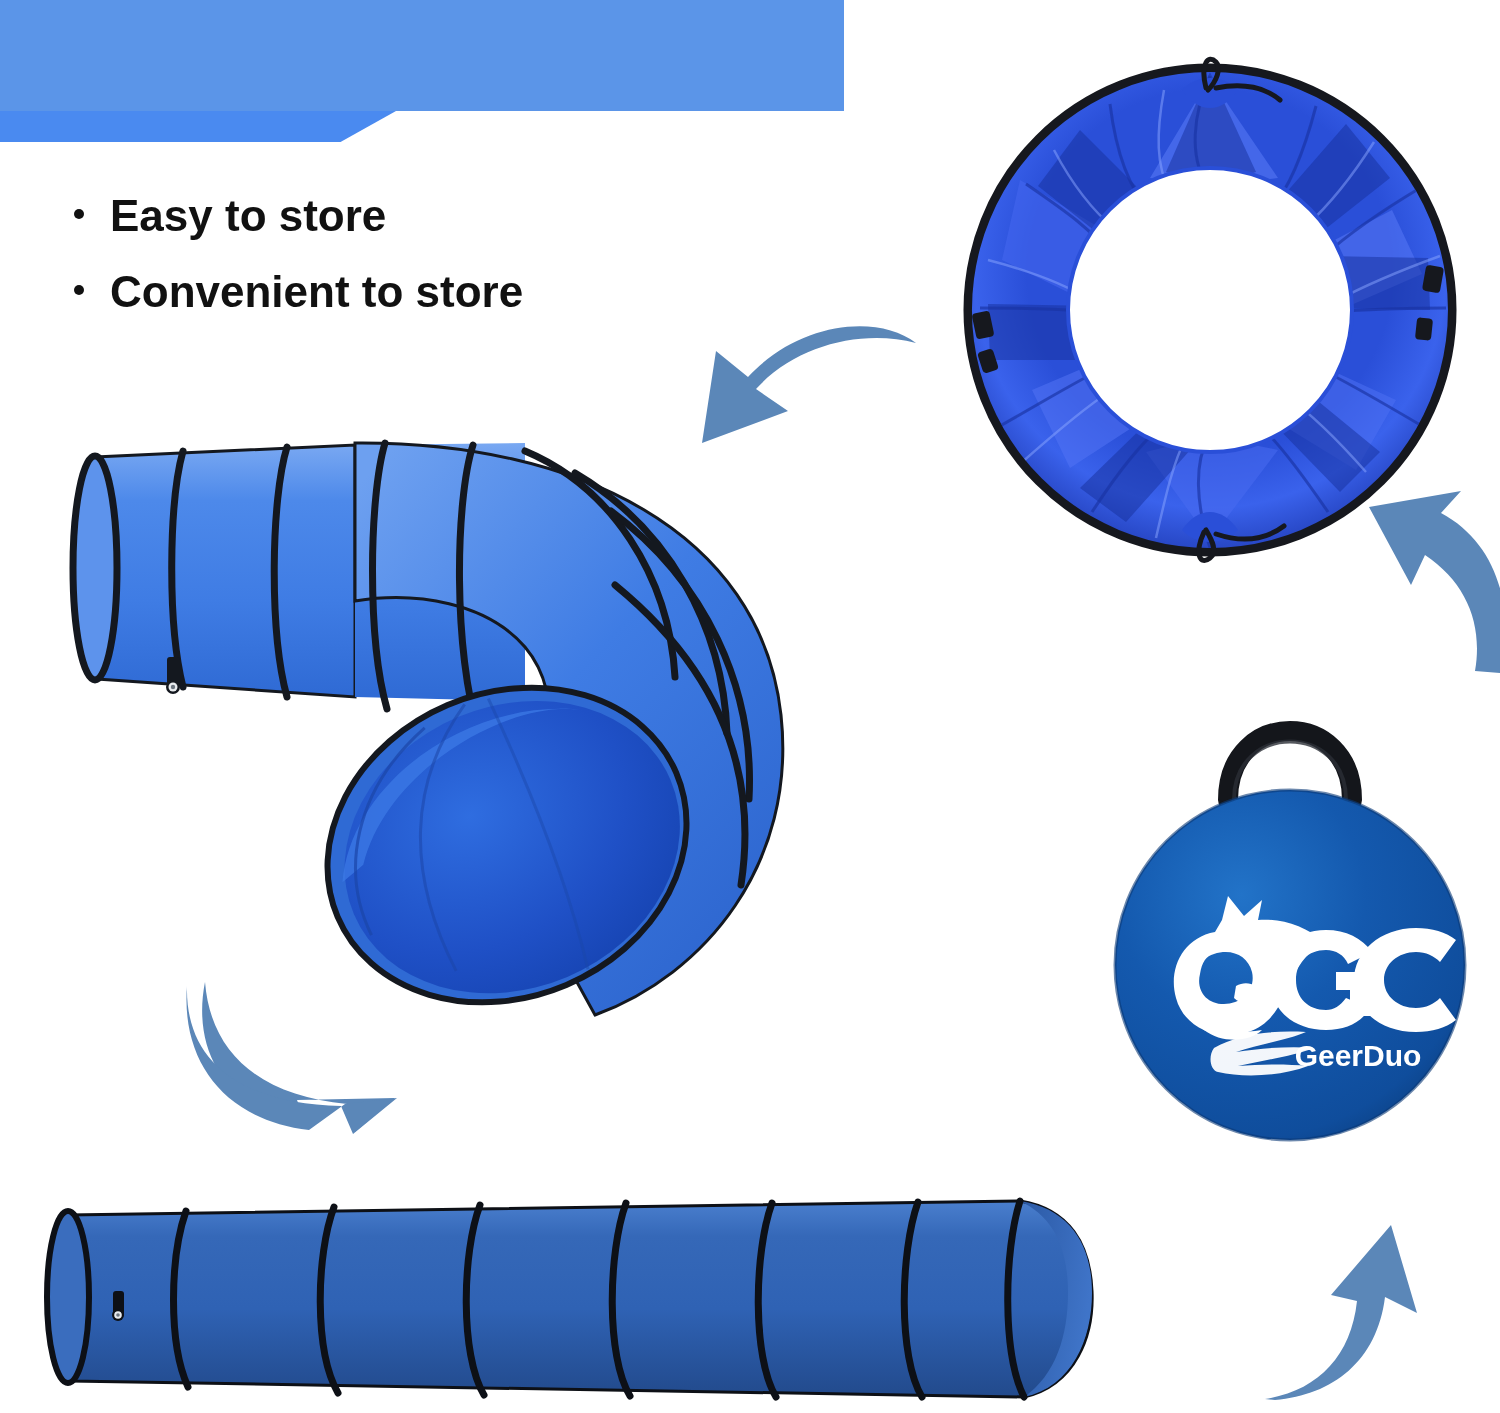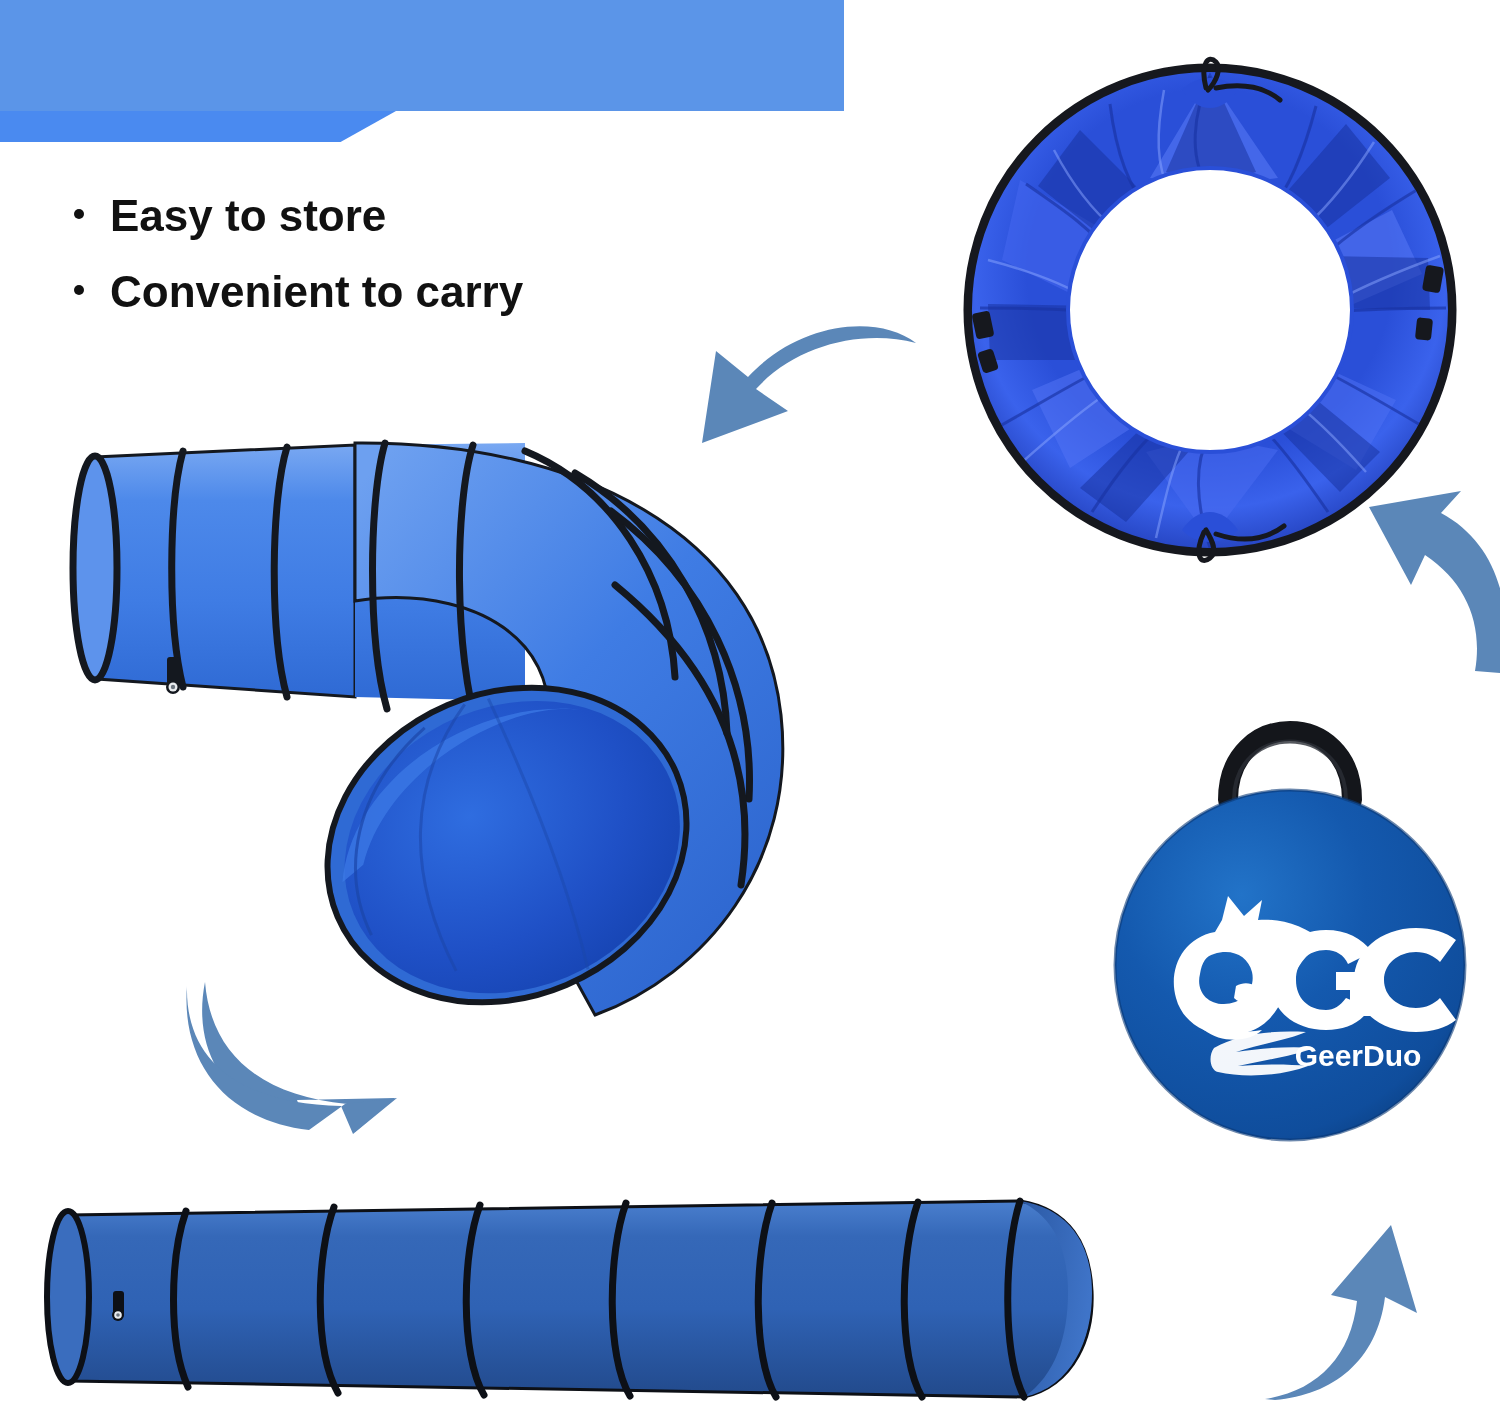--- a/index.html
+++ b/index.html
@@ -111,21 +111,21 @@
   <div id="header-banner"></div>
   <div id="header-banner-strip"></div>
 
   <ul id="bullet-list">
     <li>
       <span class="bullet-dot"></span>
       <span>Easy to store</span>
     </li>
     <li>
       <span class="bullet-dot"></span>
-      <span>Convenient to carry</span>
+      <span>Convenient to store</span>
     </li>
   </ul>
 
   <div class="art" id="curved-tunnel">
     <svg viewBox="0 0 840 640" width="840" height="640">
       <defs>
         <linearGradient id="ct-body" x1="0" y1="0" x2="0" y2="1">
           <stop offset="0%" stop-color="#79a8f2"></stop>
           <stop offset="22%" stop-color="#4d89ea"></stop>
           <stop offset="62%" stop-color="#3f7ce4"></stop>

